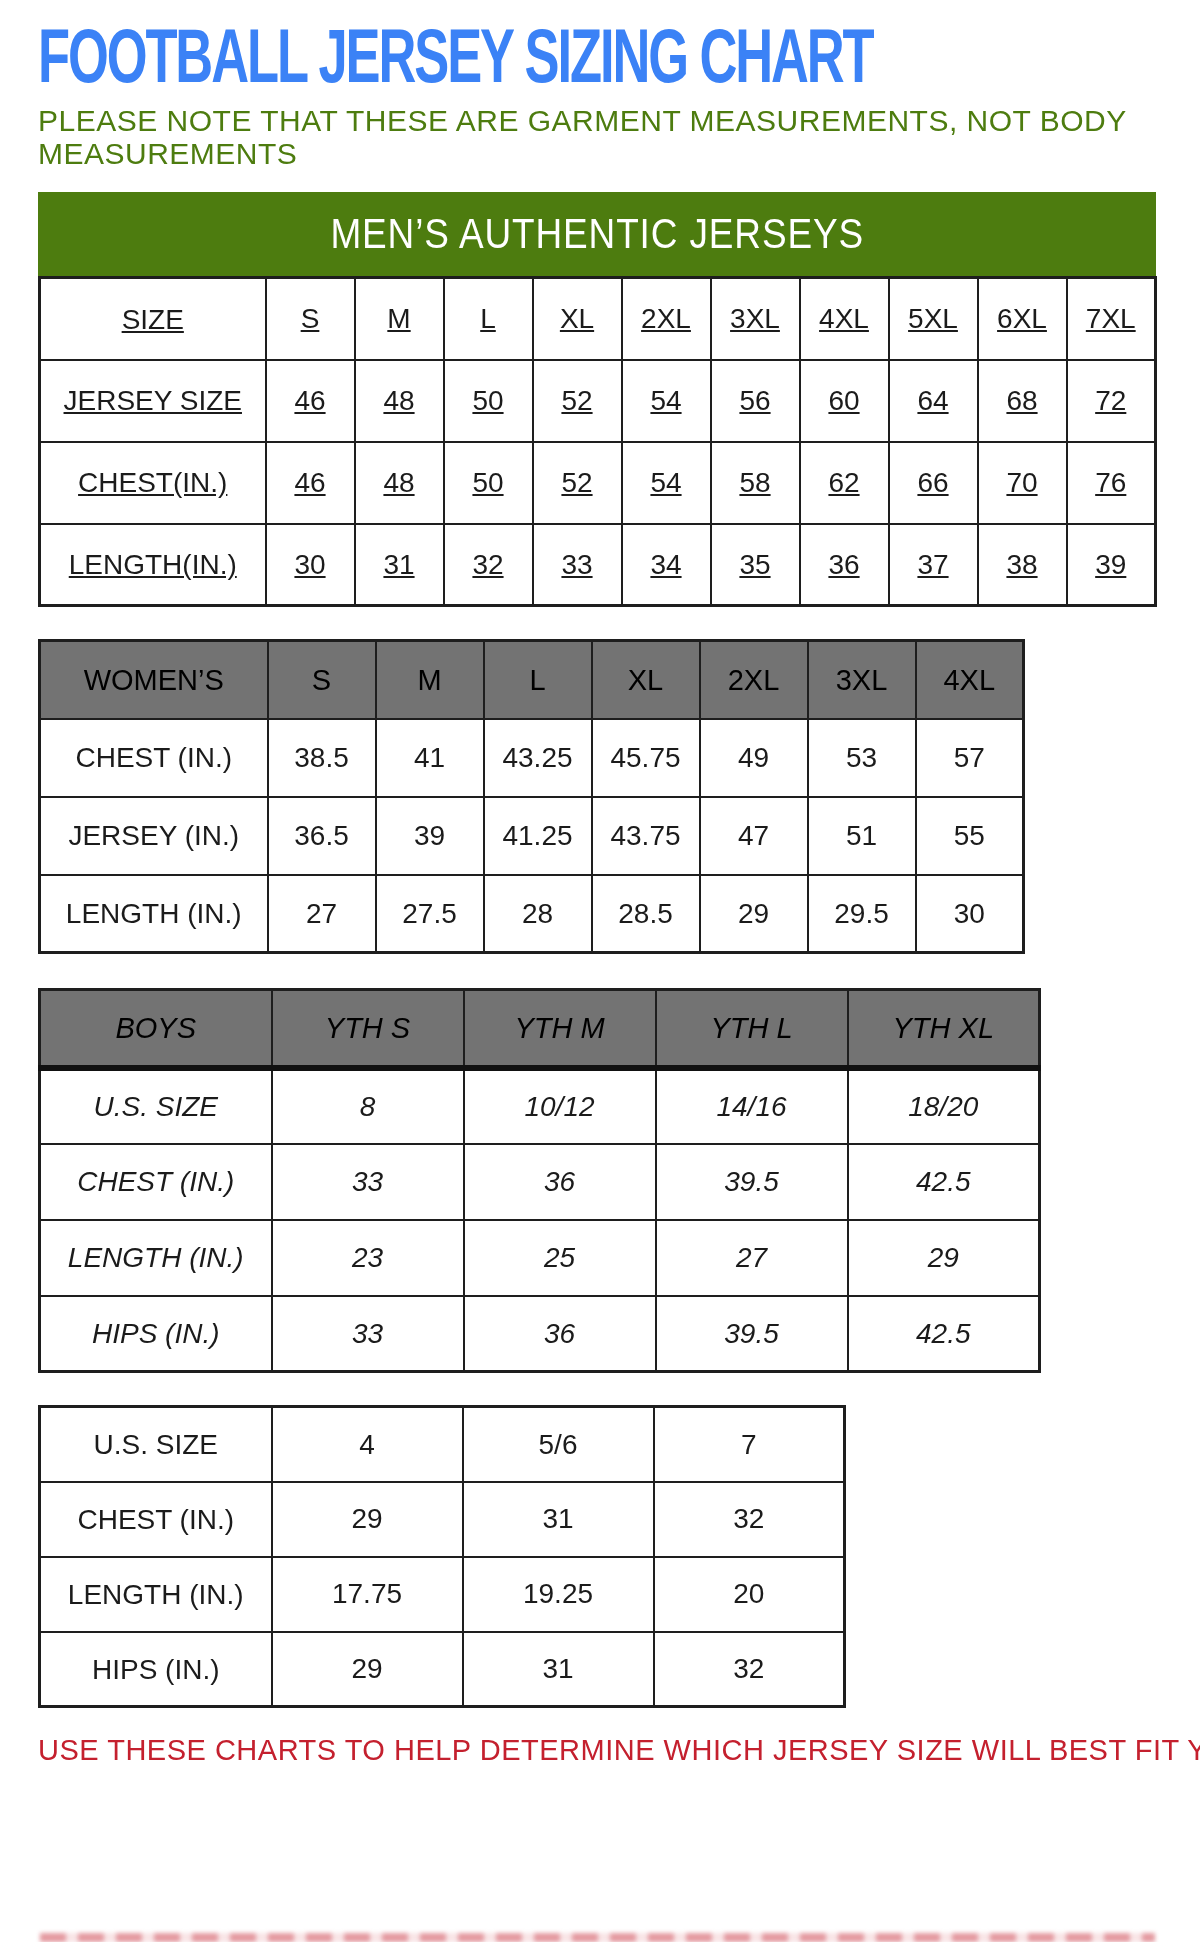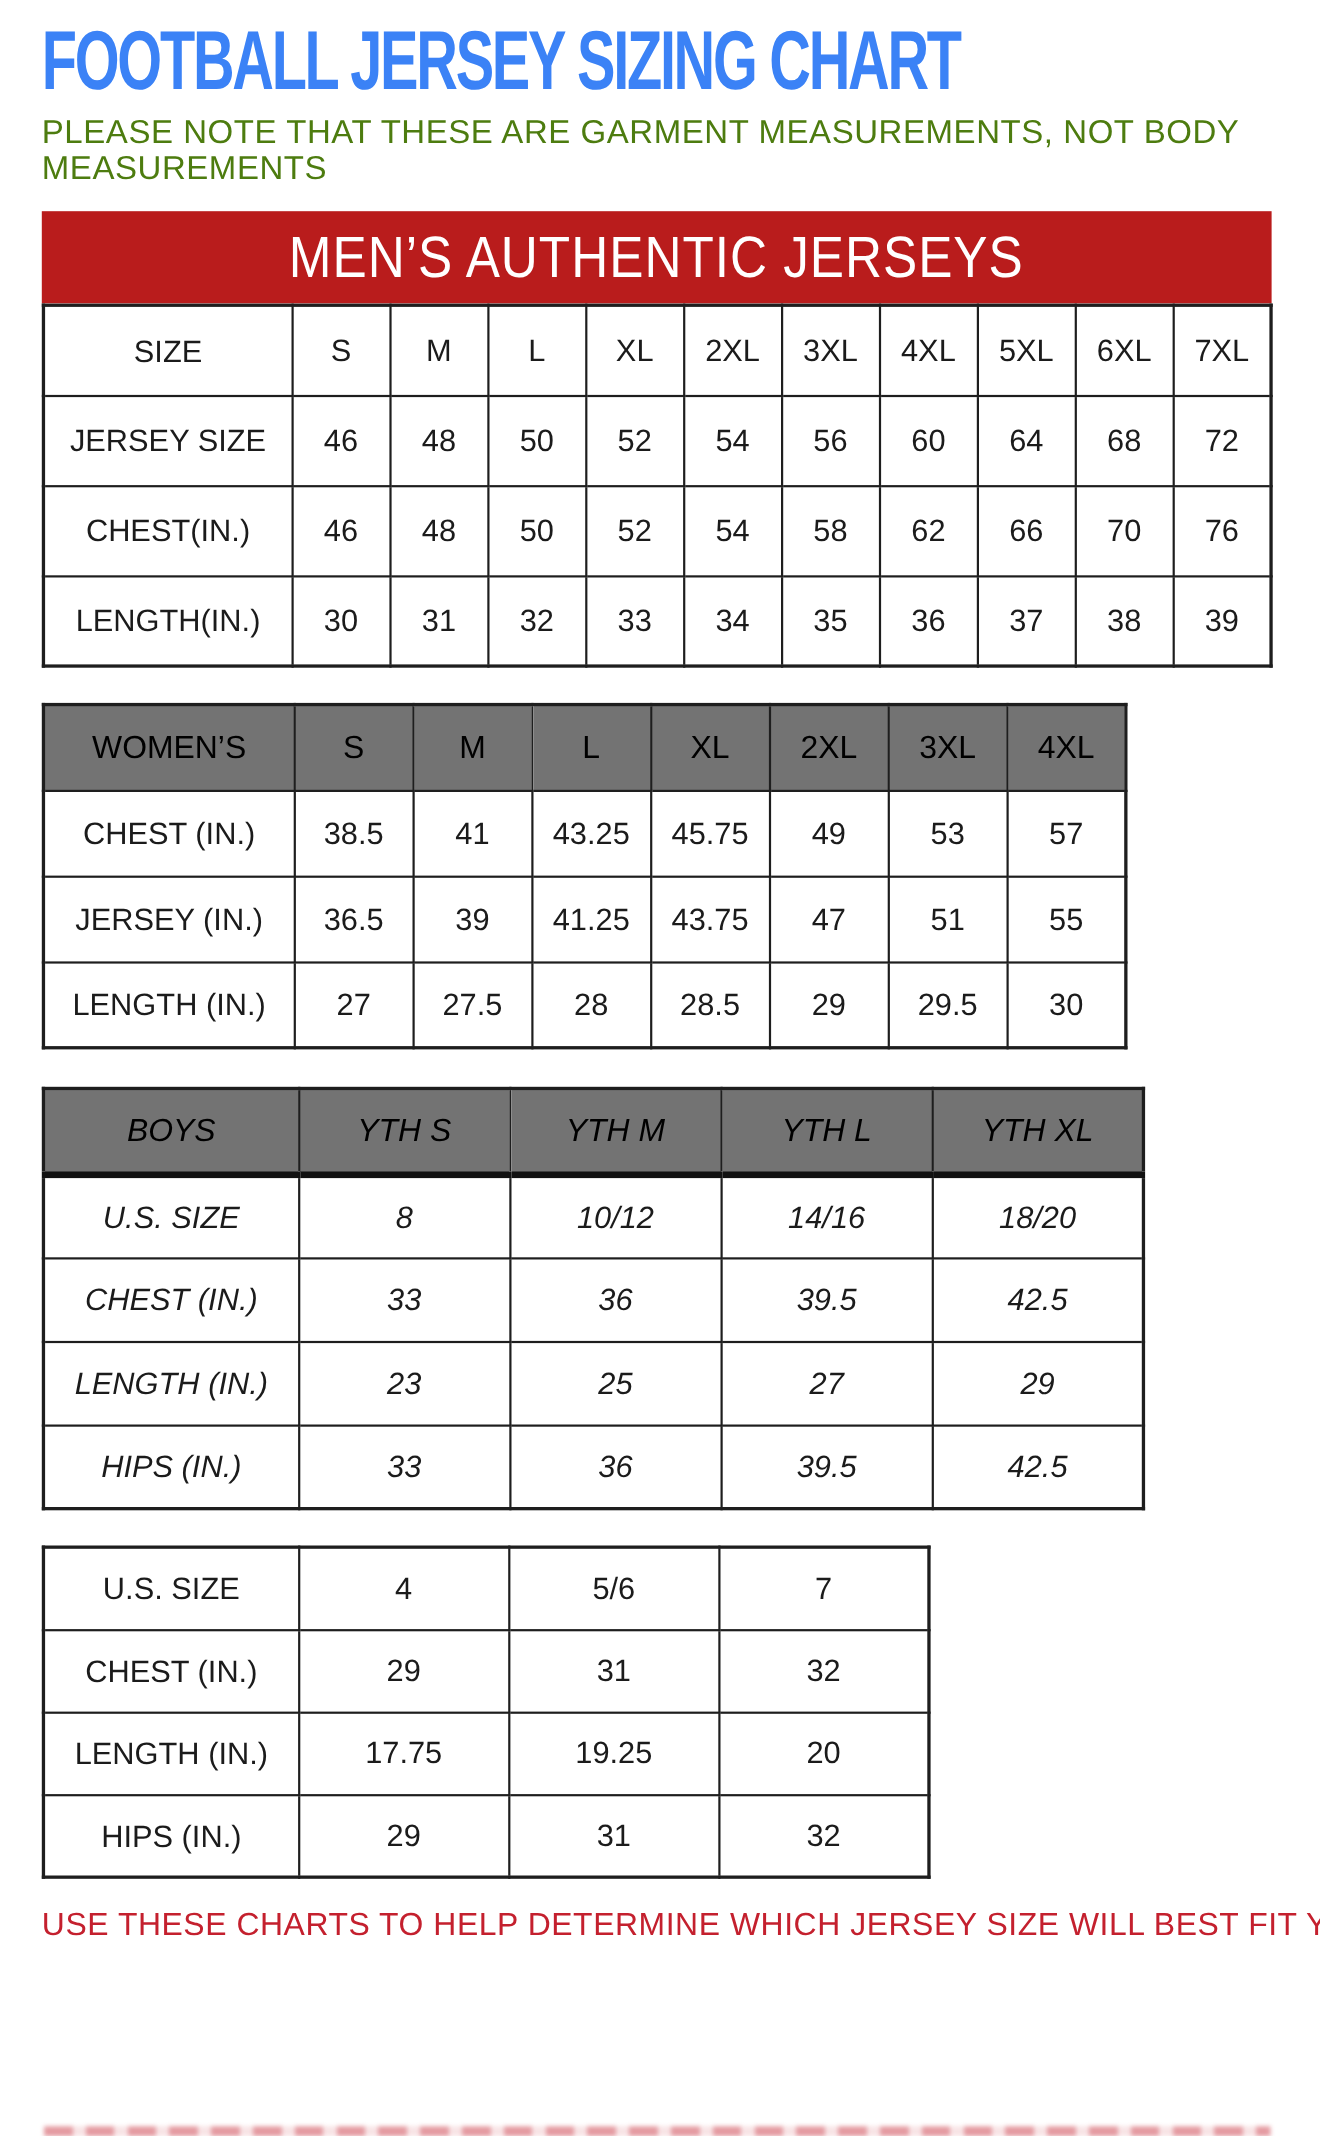--- a/index.html
+++ b/index.html
@@ -35,23 +35,23 @@
     line-height: 33px;
     color: #4d7c0f;
     letter-spacing: 0.5px;
   }
 
   
   .banner {
     margin-top: 22px;
     width: 1118px;
     height: 84px;
-    background: #b91c1c;
+    background: #4d7c0f;
     color: #ffffff;
-    font-size: 53px;
+    font-size: 42px;
     letter-spacing: 1px;
     display: flex;
     align-items: center;
     justify-content: center;
   }
   .banner .bsqueeze {
     display: inline-block;
     transform: scaleX(0.88);
     transform-origin: 50% 50%;
   }
@@ -75,21 +75,21 @@
   table.sizes td.lab { white-space: pre-line; line-height: 1.25; }
   table.sizes tr.ghead th {
     background: #737373;
     color: #000000;
     font-size: 29px;
     font-weight: 400;
   }
   table.thickhead tr.ghead th { border-bottom: 6px solid #111111; }
 
   table.mens  { width: 1118px; }
-  table.mens tr { height: 82px; }
+  table.mens tr { height: 82px; text-decoration: underline; }
 
   table.womens { margin-top: 32px; width: 986px; }
   table.womens tr { height: 78px; }
 
   table.boys { margin-top: 34px; width: 1000px; font-style: italic; }
   table.boys tr { height: 76px; }
   table.boys tr.ghead { height: 78px; }
 
   table.pre { margin-top: 32px; width: 806px; }
   table.pre tr { height: 75px; }

